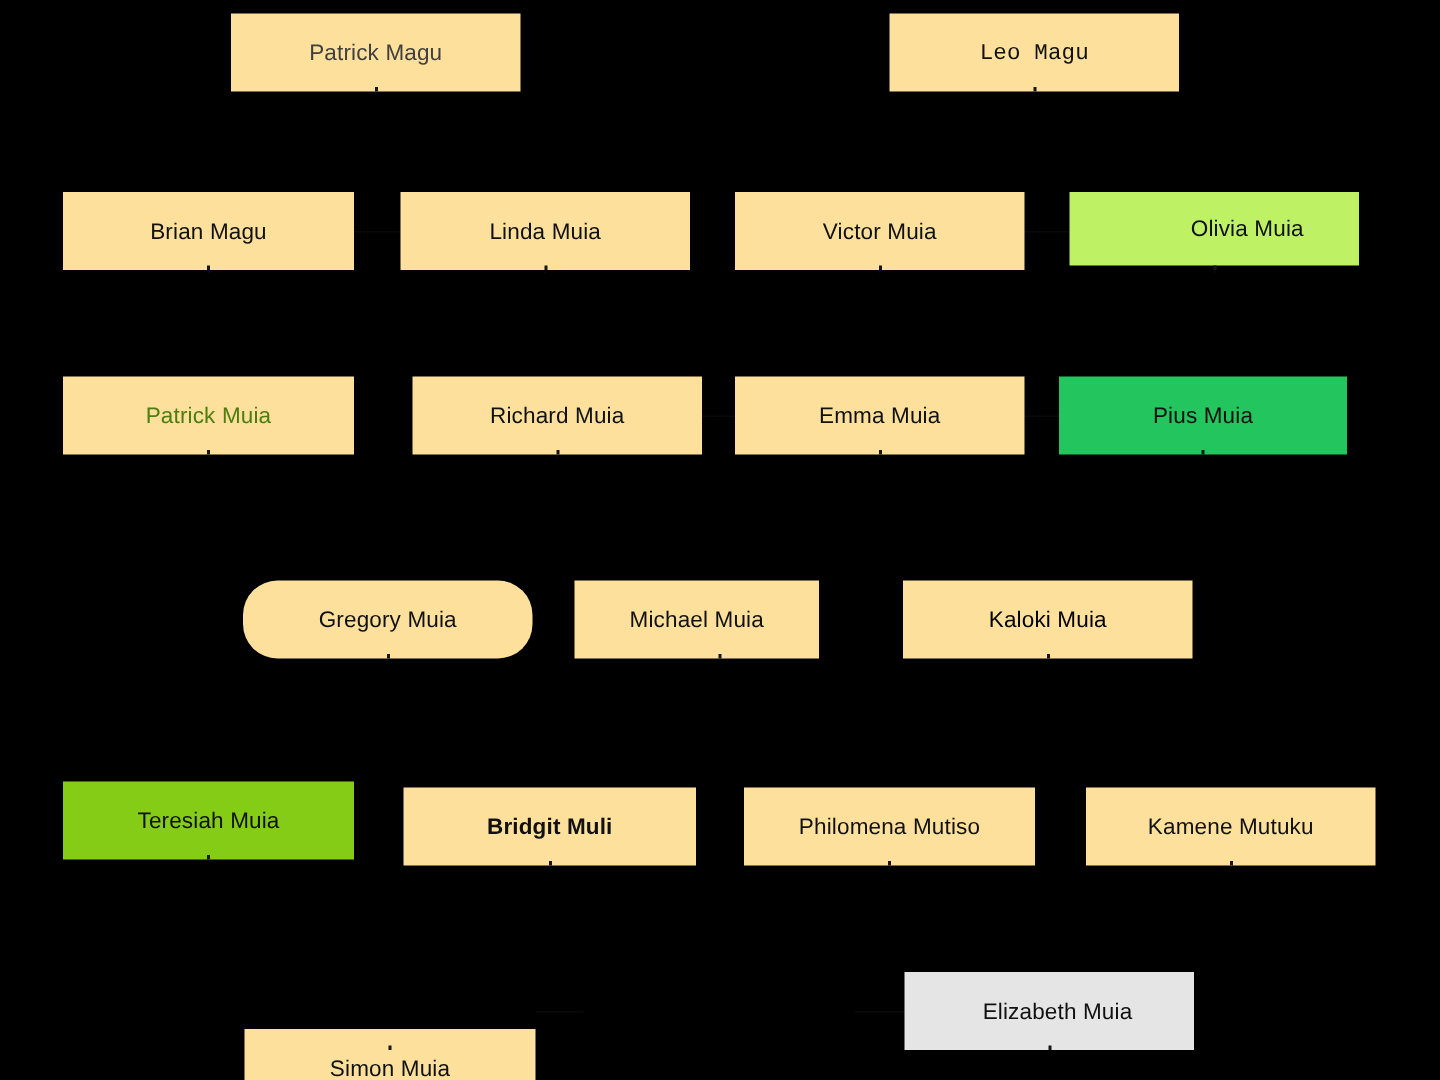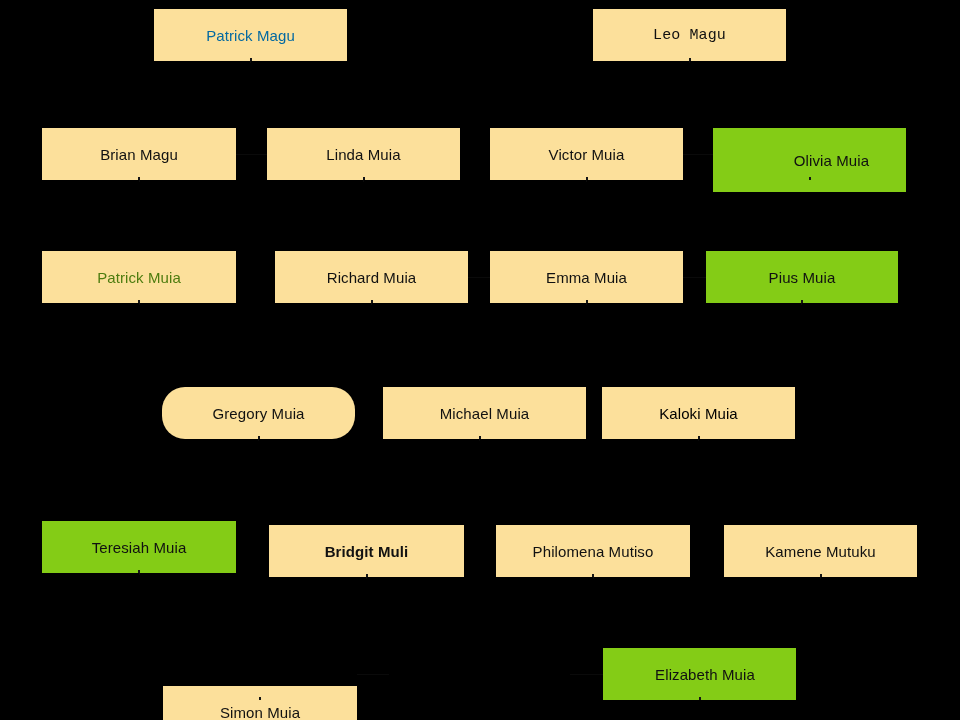--- a/index.html
+++ b/index.html
@@ -66,51 +66,51 @@
     <div class="edge v" style="left: 801px; top: 301px; height: 4px; background: rgb(10, 10, 10);"></div>
     <div class="edge v" style="left: 258px; top: 437px; height: 4px; background: rgb(10, 10, 10);"></div>
     <div class="edge v" style="left: 479px; top: 437px; height: 4px; background: rgb(10, 10, 10);"></div>
     <div class="edge v" style="left: 698px; top: 437px; height: 4px; background: rgb(10, 10, 10);"></div>
     <div class="edge v" style="left: 139px; top: 571px; height: 4px; background: rgb(10, 10, 10);"></div>
     <div class="edge v" style="left: 366px; top: 575px; height: 4px; background: rgb(10, 10, 10);"></div>
     <div class="edge v" style="left: 593px; top: 575px; height: 4px; background: rgb(10, 10, 10);"></div>
     <div class="edge v" style="left: 820px; top: 575px; height: 4px; background: rgb(10, 10, 10);"></div>
     <div class="edge h" style="left: 357px; top: 674px; width: 32px; background: rgb(10, 10, 10);"></div>
     <div class="edge h" style="left: 570px; top: 674px; width: 33px; background: rgb(10, 10, 10);"></div>
-    <div class="node" style="left: 154px; top: 9px; width: 193px; height: 52px; background: rgb(252, 224, 155); color: #0369a1;">Patrick Magu</div>
+    <div class="node" style="left: 154px; top: 9px; width: 193px; height: 52px; background: rgb(252, 224, 155); color: #404040;">Patrick Magu</div>
     <div class="stub" style="left: 250px; top: 58px;"></div>
     <div class="node" style="left: 593px; top: 9px; width: 193px; height: 52px; background: rgb(252, 224, 155); color: rgb(17, 17, 17); font-family: Liberation Mono, monospace;">Leo Magu</div>
     <div class="stub" style="left: 689px; top: 58px;"></div>
     <div class="node" style="left: 42px; top: 128px; width: 194px; height: 52px; background: rgb(252, 224, 155); color: rgb(17, 17, 17);">Brian Magu</div>
     <div class="stub" style="left: 138px; top: 177px;"></div>
     <div class="node" style="left: 267px; top: 128px; width: 193px; height: 52px; background: rgb(252, 224, 155); color: rgb(17, 17, 17);">Linda Muia</div>
     <div class="stub" style="left: 363px; top: 177px;"></div>
     <div class="node" style="left: 490px; top: 128px; width: 193px; height: 52px; background: rgb(252, 224, 155); color: rgb(17, 17, 17); text-align: center;">Victor Muia</div>
     <div class="stub" style="left: 586px; top: 177px;"></div>
-    <div class="node" style="left: 713px; top: 128px; width: 193px; height: 64px; background: #84cc16; color: rgb(17, 17, 17); padding-left: 44px;">Olivia Muia</div>
+    <div class="node" style="left: 713px; top: 128px; width: 193px; height: 49px; background: #bef264; color: rgb(17, 17, 17); padding-left: 44px;">Olivia Muia</div>
     <div class="stub" style="left: 809px; top: 177px;"></div>
     <div class="node" style="left: 42px; top: 251px; width: 194px; height: 52px; background: rgb(252, 224, 155); color: #4d7c0f;">Patrick Muia</div>
     <div class="stub" style="left: 138px; top: 300px;"></div>
     <div class="node" style="left: 275px; top: 251px; width: 193px; height: 52px; background: rgb(252, 224, 155); color: rgb(17, 17, 17);">Richard Muia</div>
     <div class="stub" style="left: 371px; top: 300px;"></div>
     <div class="node" style="left: 490px; top: 251px; width: 193px; height: 52px; background: rgb(252, 224, 155); color: rgb(17, 17, 17);">Emma Muia</div>
     <div class="stub" style="left: 586px; top: 300px;"></div>
-    <div class="node" style="left: 706px; top: 251px; width: 192px; height: 52px; background: #84cc16; color: rgb(17, 17, 17);">Pius Muia</div>
+    <div class="node" style="left: 706px; top: 251px; width: 192px; height: 52px; background: #22c55e; color: rgb(17, 17, 17);">Pius Muia</div>
     <div class="stub" style="left: 801px; top: 300px;"></div>
     <div class="node" style="left: 162px; top: 387px; width: 193px; height: 52px; background: rgb(252, 224, 155); color: rgb(17, 17, 17); border-radius: 23px;">Gregory Muia</div>
     <div class="stub" style="left: 258px; top: 436px;"></div>
-    <div class="node" style="left: 383px; top: 387px; width: 203px; height: 52px; background: rgb(252, 224, 155); color: rgb(17, 17, 17);">Michael Muia</div>
+    <div class="node" style="left: 383px; top: 387px; width: 163px; height: 52px; background: rgb(252, 224, 155); color: rgb(17, 17, 17);">Michael Muia</div>
     <div class="stub" style="left: 479px; top: 436px;"></div>
     <div class="node" style="left: 602px; top: 387px; width: 193px; height: 52px; background: rgb(252, 224, 155); color: #000000;">Kaloki Muia</div>
     <div class="stub" style="left: 698px; top: 436px;"></div>
     <div class="node" style="left: 42px; top: 521px; width: 194px; height: 52px; background: #84cc16; color: rgb(17, 17, 17);">Teresiah Muia</div>
     <div class="stub" style="left: 138px; top: 570px;"></div>
     <div class="node" style="left: 269px; top: 525px; width: 195px; height: 52px; background: rgb(252, 224, 155); color: rgb(17, 17, 17); font-weight: bold;">Bridgit Muli</div>
     <div class="stub" style="left: 366px; top: 574px;"></div>
     <div class="node" style="left: 496px; top: 525px; width: 194px; height: 52px; background: rgb(252, 224, 155); color: rgb(17, 17, 17);">Philomena Mutiso</div>
     <div class="stub" style="left: 592px; top: 574px;"></div>
     <div class="node" style="left: 724px; top: 525px; width: 193px; height: 52px; background: rgb(252, 224, 155); color: rgb(17, 17, 17);">Kamene Mutuku</div>
     <div class="stub" style="left: 820px; top: 574px;"></div>
     <div class="node" style="left: 163px; top: 648px; width: 194px; height: 52px; background: rgb(252, 224, 155); color: rgb(17, 17, 17); margin-top: 38px;">Simon Muia</div>
     <div class="stub" style="left: 259px; top: 697px;"></div>
-    <div class="node" style="left: 603px; top: 648px; width: 193px; height: 52px; background: #84cc16; color: rgb(17, 17, 17); padding-left: 11px;">Elizabeth Muia</div>
+    <div class="node" style="left: 603px; top: 648px; width: 193px; height: 52px; background: #e5e5e5; color: rgb(17, 17, 17); padding-left: 11px;">Elizabeth Muia</div>
     <div class="stub" style="left: 699px; top: 697px;"></div>
   </div>
 
 </body></html>

